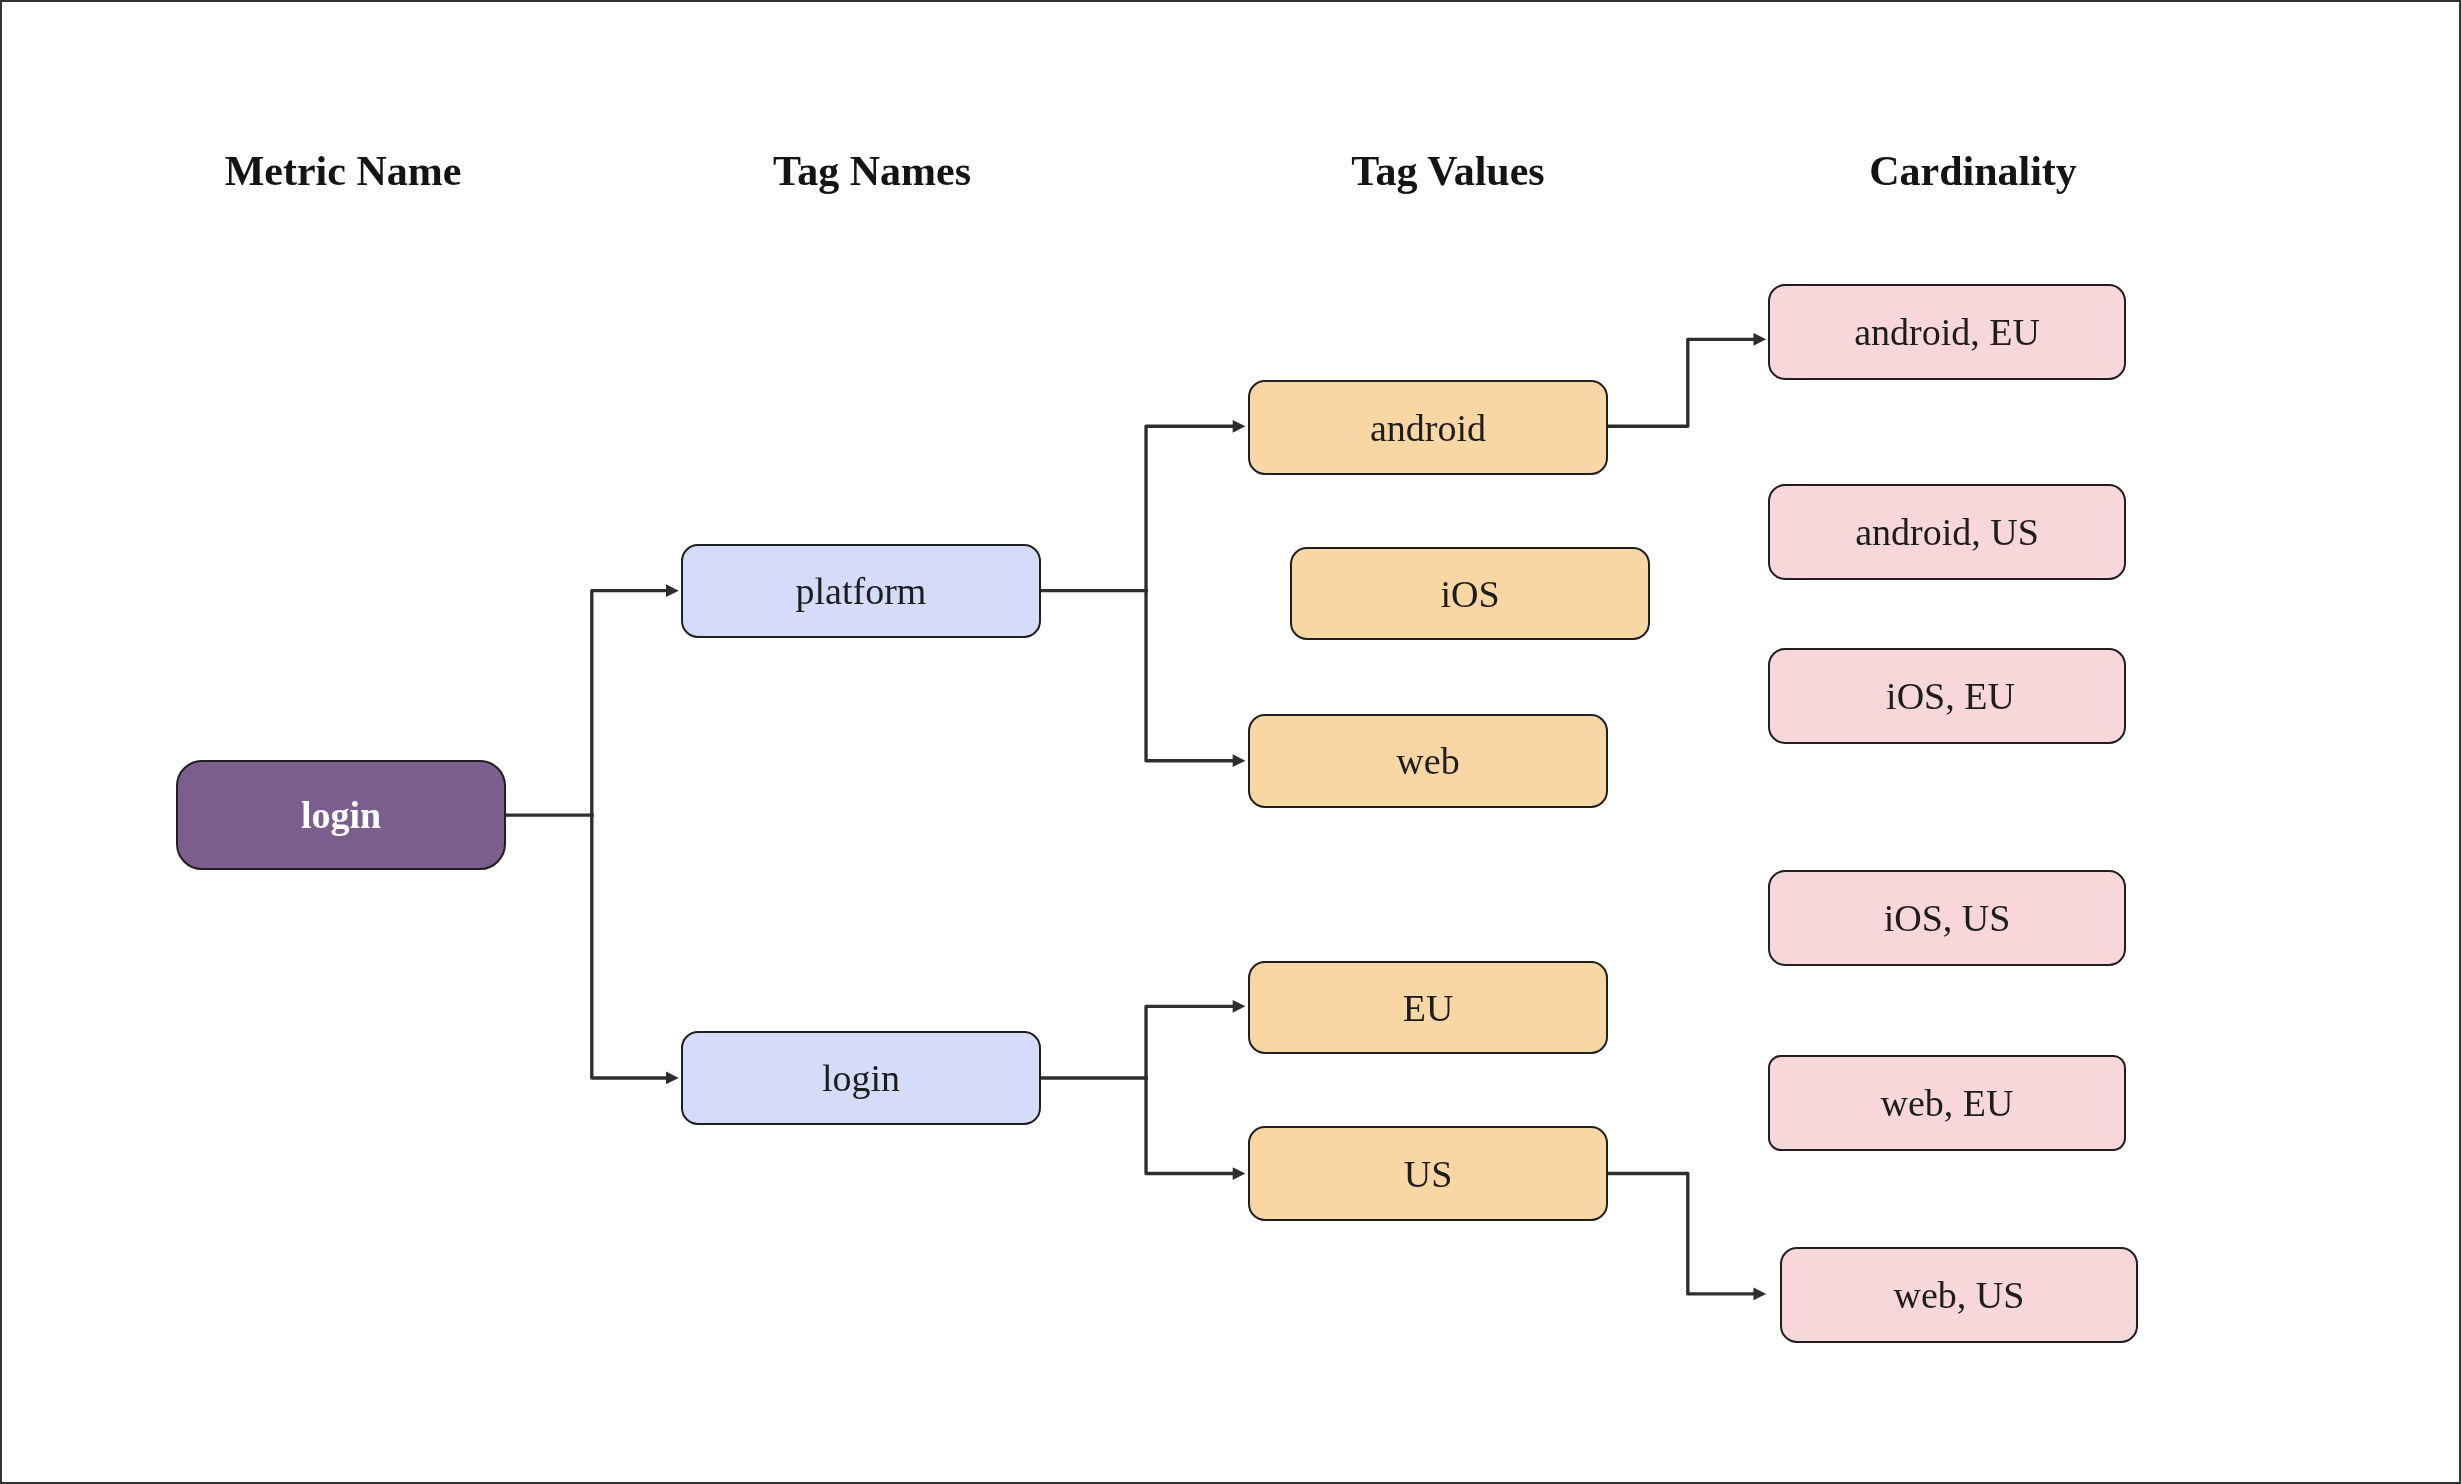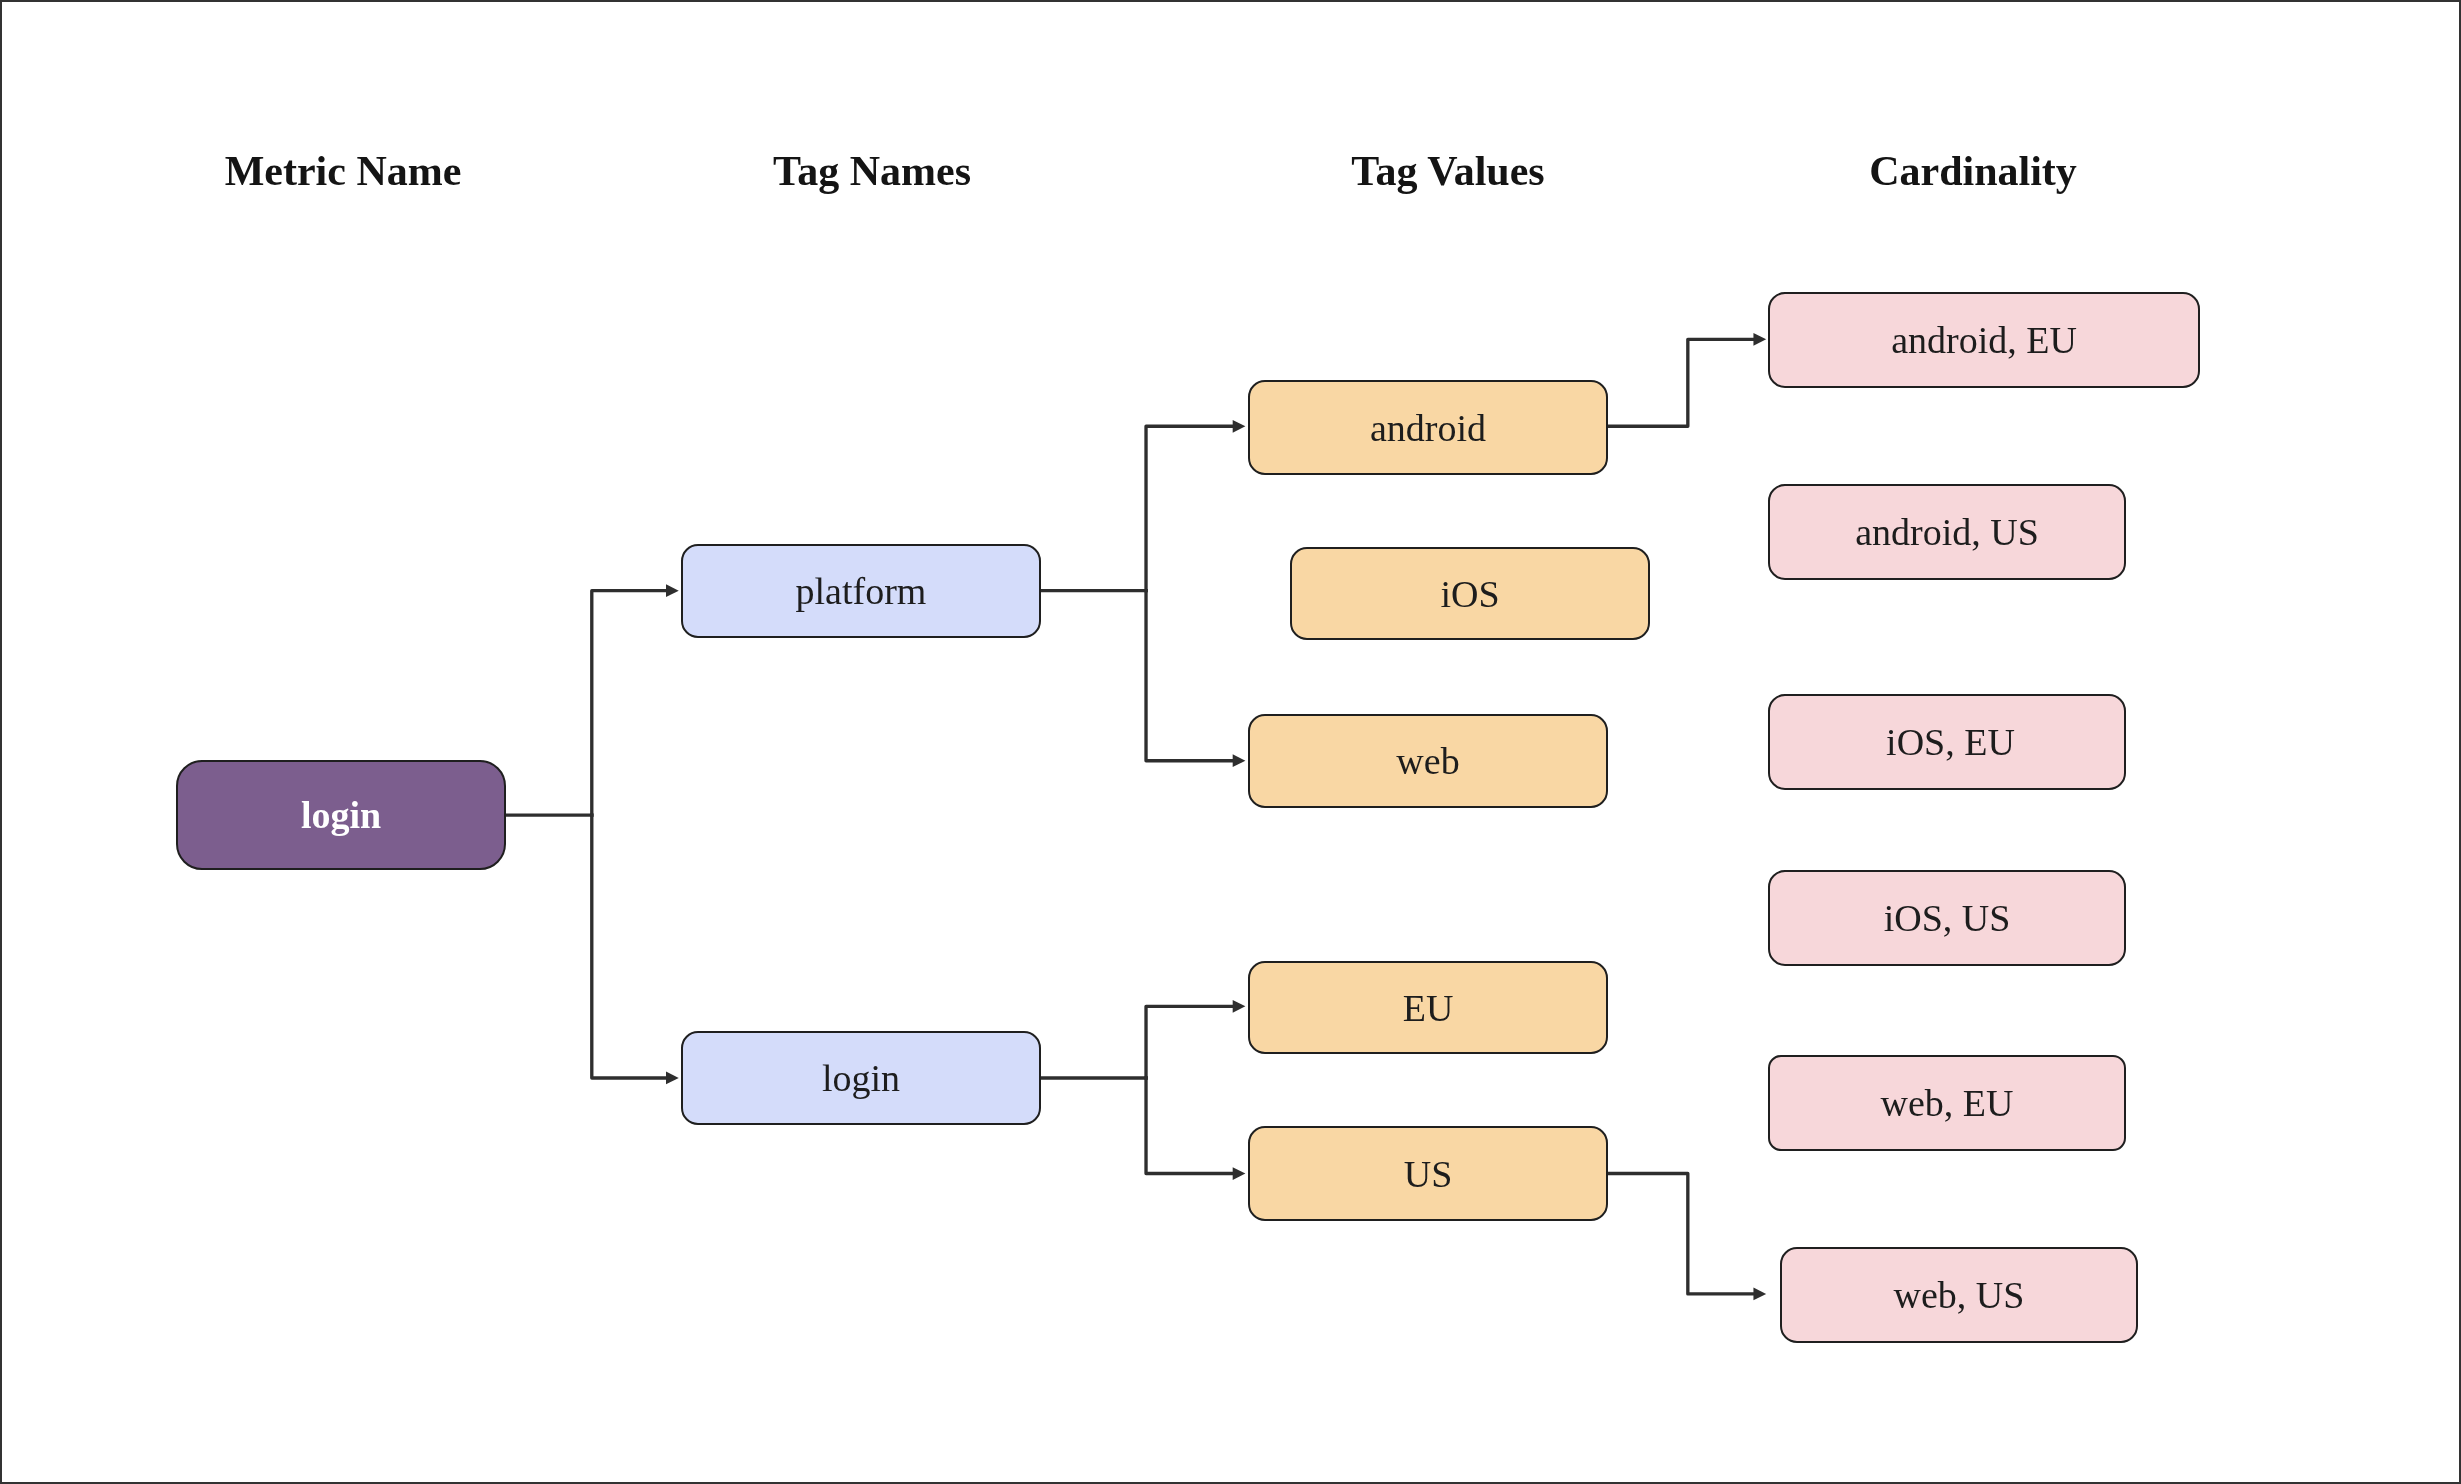--- a/index.html
+++ b/index.html
@@ -65,21 +65,21 @@
 
   <div class="node tagname" style="left:679px; top:542px; width:360px; height:94px;">platform</div>
   <div class="node tagname" style="left:679px; top:1029px; width:360px; height:94px;">login</div>
 
   <div class="node tagvalue" style="left:1246px; top:378px; width:360px; height:95px;">android</div>
   <div class="node tagvalue" style="left:1288px; top:545px; width:360px; height:93px;">iOS</div>
   <div class="node tagvalue" style="left:1246px; top:712px; width:360px; height:94px;">web</div>
   <div class="node tagvalue" style="left:1246px; top:959px; width:360px; height:93px;">EU</div>
   <div class="node tagvalue" style="left:1246px; top:1124px; width:360px; height:95px;">US</div>
 
-  <div class="node cardinality" style="left:1766px; top:290px; width:432px; height:96px;">android, EU</div>
+  <div class="node cardinality" style="left:1766px; top:282px; width:358px; height:96px;">android, EU</div>
   <div class="node cardinality" style="left:1766px; top:482px; width:358px; height:96px;">android, US</div>
-  <div class="node cardinality" style="left:1766px; top:692px; width:358px; height:96px;padding-left:7px;">iOS, EU</div>
+  <div class="node cardinality" style="left:1766px; top:646px; width:358px; height:96px;padding-left:7px;">iOS, EU</div>
   <div class="node cardinality" style="left:1766px; top:868px; width:358px; height:96px;">iOS, US</div>
   <div class="node cardinality" style="left:1766px; top:1053px; width:358px; height:96px;border-radius:13px;">web, EU</div>
   <div class="node cardinality" style="left:1766px; top:1245px; width:358px; height:96px;margin-left:12px;">web, US</div>
 
 </div>
 
 
 </body></html>

